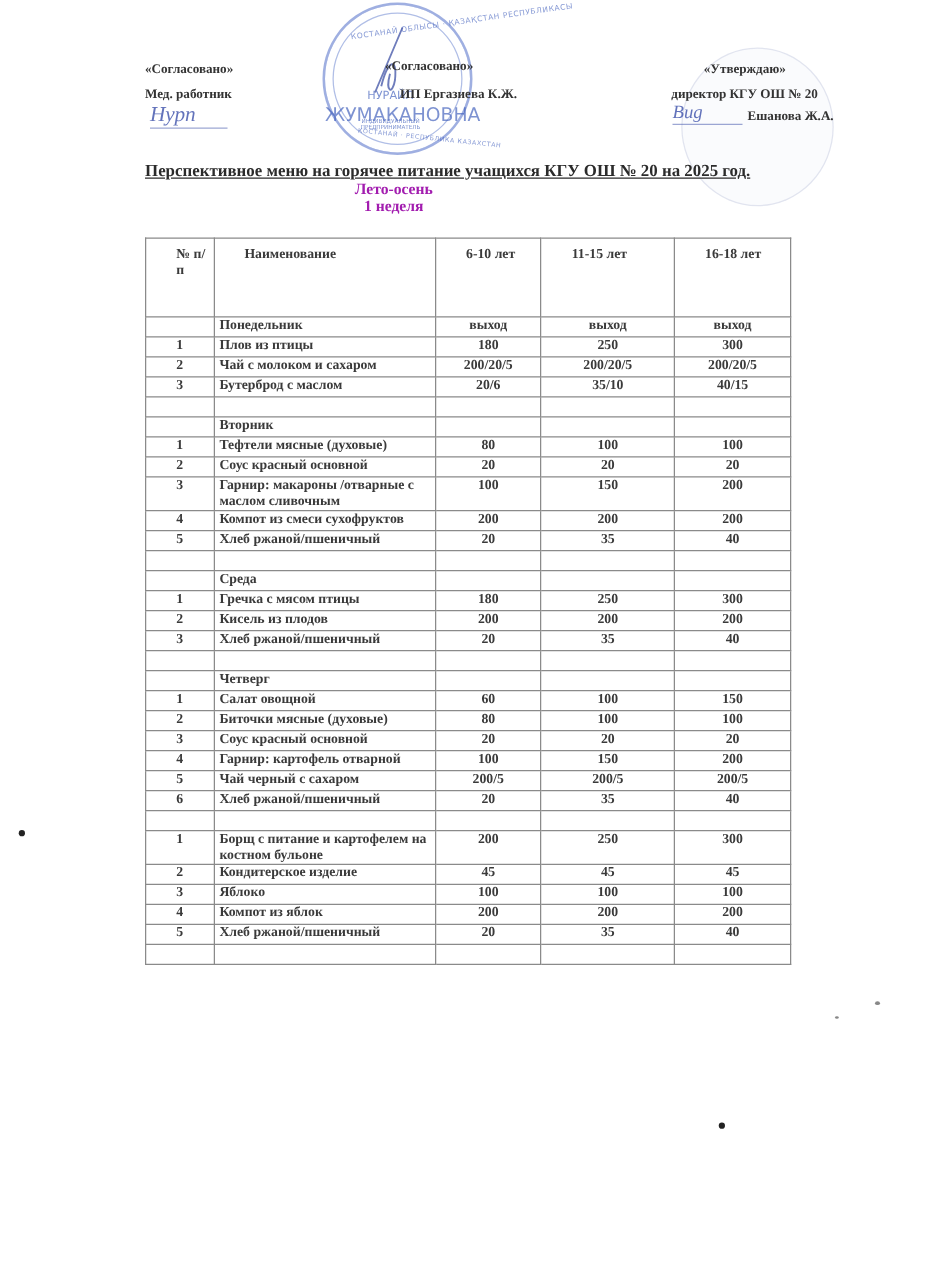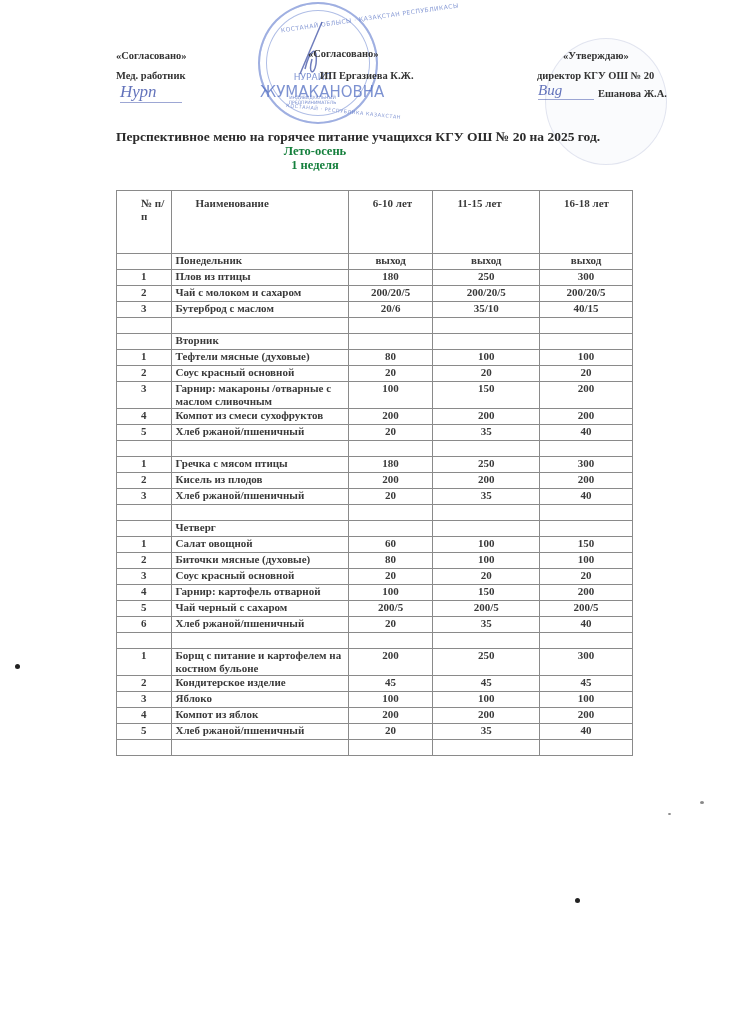--- a/index.html
+++ b/index.html
@@ -2,22 +2,22 @@
 <html><head>
 <meta charset="utf-8">
 <style>
   html, body { margin: 0; padding: 0; }
   body {
     width: 745px; height: 1024px; background: #ffffff; position: relative; overflow: hidden;
     font-family: "Liberation Serif", "DejaVu Serif", serif; color: #2a2a2a;
   }
   .abs { position: absolute; }
   .hdr { font-size: 10.5px; font-weight: bold; color: #333; white-space: nowrap; }
-  .title { font-size: 13.5px; font-weight: bold; color: #2b2b2b; white-space: nowrap; text-align: center; }
-  .sub { font-size: 12.5px; font-weight: bold; color: #15803d; text-align: center; width: 630px; left: 0; }
+  .title { font-size: 13.5px; font-weight: bold; color: #2b2b2b; white-space: nowrap; text-align: center; text-decoration: underline; }
+  .sub { font-size: 12.5px; font-weight: bold; color: #a21caf; text-align: center; width: 630px; left: 0; }
 
   
   .stamp {
     left: 258px; top: 2px; width: 116px; height: 118px; border-radius: 50%;
     border: 2px solid rgba(80,110,200,0.55);
     box-shadow: inset 0 0 0 6px rgba(255,255,255,1), inset 0 0 0 7px rgba(80,110,200,0.45);
   }
   .stamp-ring-text {
     position: absolute; font-family: "DejaVu Sans", sans-serif; font-size: 6px; color: rgba(70,100,190,0.65);
     letter-spacing: 0.5px; white-space: nowrap;
@@ -168,20 +168,27 @@
         <td class="c-b">35</td>
         <td class="c-c">40</td>
       </tr>
       <tr class="blank-row">
         <td></td>
         <td></td>
         <td></td>
         <td></td>
         <td></td>
       </tr>
+      <tr class="day-row">
+        <td class="c-num"></td>
+        <td class="c-name">Среда</td>
+        <td class="c-a"></td>
+        <td class="c-b"></td>
+        <td class="c-c"></td>
+      </tr>
       <tr>
         <td class="c-num num-cell">1</td>
         <td class="c-name">Гречка с мясом птицы</td>
         <td class="c-a">180</td>
         <td class="c-b">250</td>
         <td class="c-c">300</td>
       </tr>
       <tr>
         <td class="c-num num-cell">2</td>
         <td class="c-name">Кисель из плодов</td>

